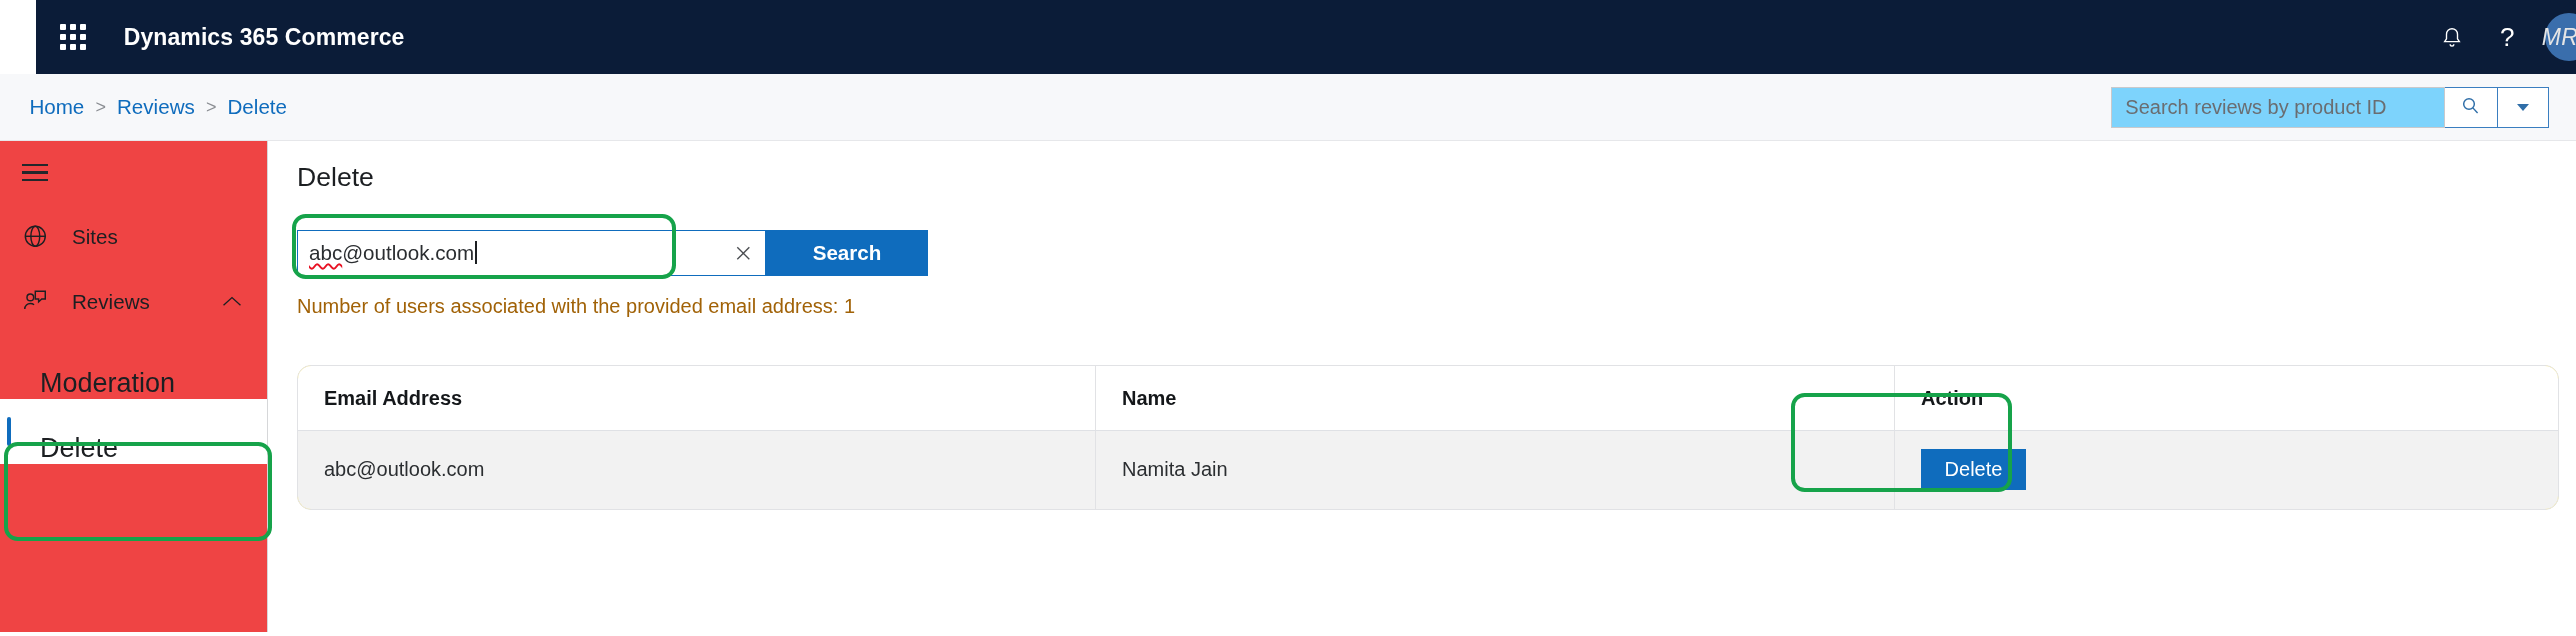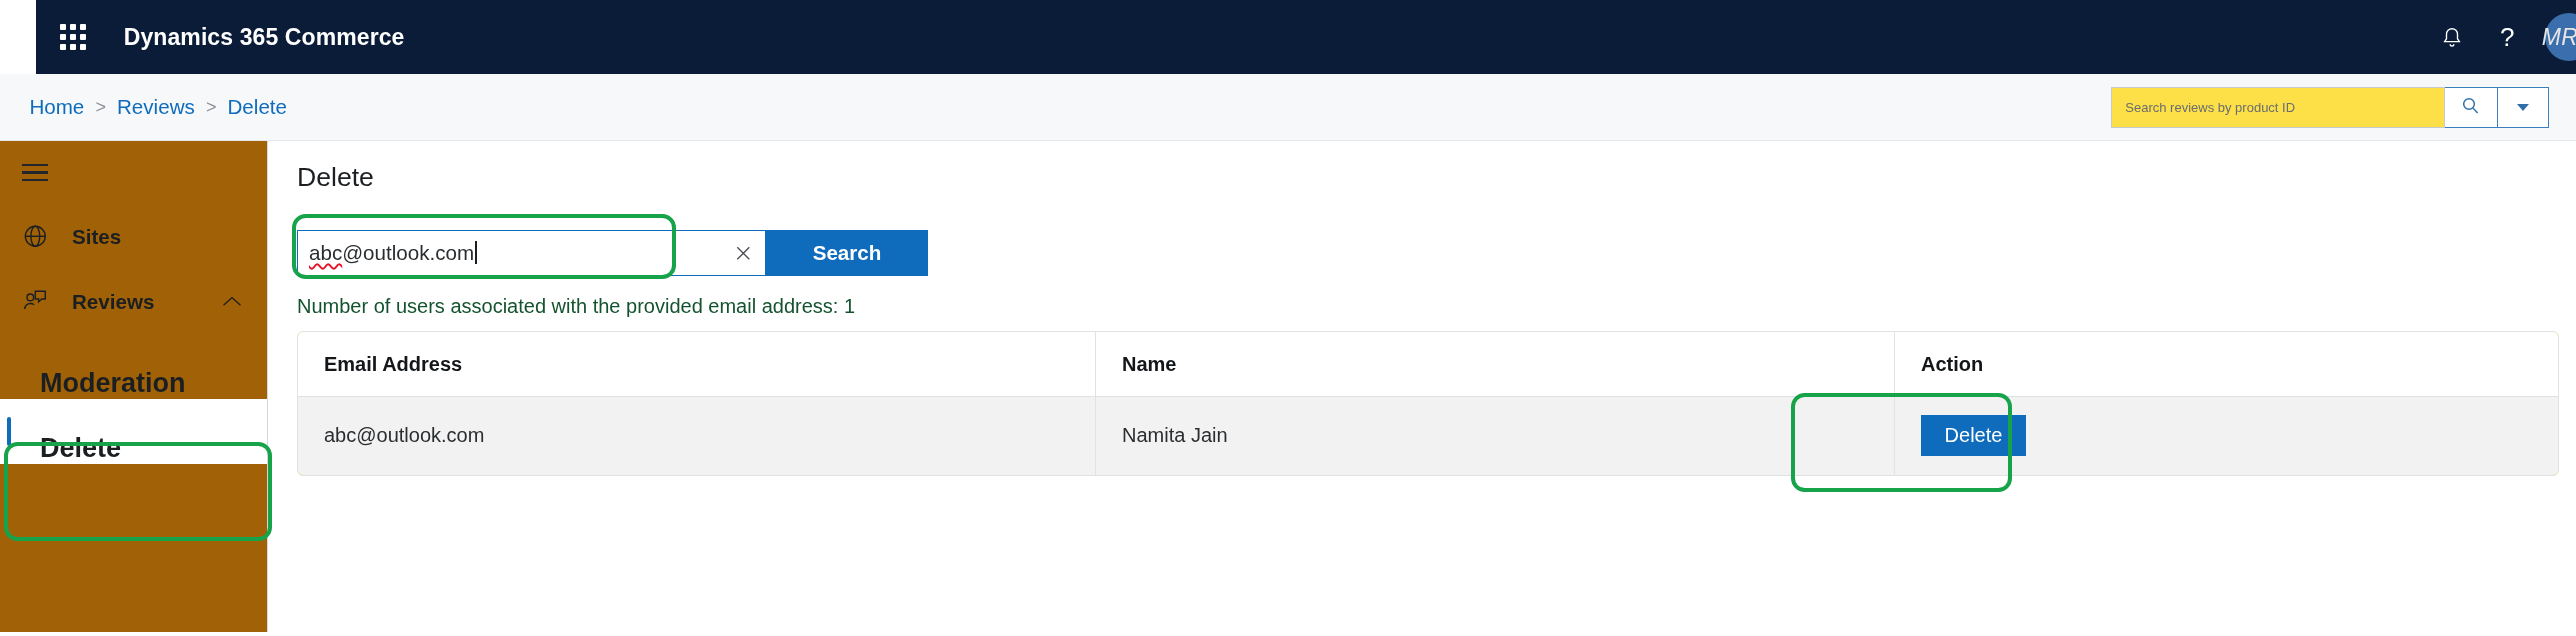--- a/index.html
+++ b/index.html
@@ -77,23 +77,23 @@
   .crumb-sep { color: #8a8d92; font-size: 18px; margin: 0 7.7px; }
 
   .topsearch {
     margin-left: auto; margin-right: 27.4px;
     display: flex; align-items: stretch;
     height: 41px;
   }
   .topsearch input {
     width: 334px; height: 41px;
     border: 0.9px solid #c8c9cc;
-    background: #fde047;
+    background: #7dd3fc;
     font-family: "Liberation Sans", sans-serif;
-    font-size: 13px;
+    font-size: 20px;
     color: #3b3d40;
     padding: 0 13.7px;
     outline: none;
   }
   .topsearch input::placeholder { color: #6a6d71; }
   .ts-btn {
     width: 53px; height: 41px;
     background: #ffffff;
     border: 0.9px solid #3a7ec0;
     border-left: none;
@@ -106,23 +106,22 @@
     width: 0; height: 0;
     border-left: 6.9px solid transparent;
     border-right: 6.9px solid transparent;
     border-top: 7.7px solid #2f6ea8;
   }
 
   
   .sidebar {
     position: absolute; left: 0; top: 141px;
     width: 268px; height: 491px;
-    background: #a16207;
+    background: #ef4444;
     border-right: 0.9px solid #d6d7d9;
-    font-weight: bold;
   }
   .hamburger {
     width: 268px; height: 63px;
     display: flex; align-items: center;
     padding-left: 22px;
     cursor: pointer;
   }
   .ham-lines { display: flex; flex-direction: column; gap: 5.1px; }
   .ham-lines i { display: block; width: 26px; height: 2.6px; background: #23272b; }
 
@@ -215,29 +214,29 @@
     color: #ffffff;
     font-size: 20.6px; font-weight: bold;
     border: none;
     display: flex; align-items: center; justify-content: center;
     cursor: pointer;
     font-family: "Liberation Sans", sans-serif;
   }
 
   .count-text {
     position: absolute; left: 28px; top: 154px;
-    font-size: 20px; color: #14532d;
+    font-size: 20px; color: #a16207;
   }
 
   
   .tbl {
-    position: absolute; left: 28px; top: 190px;
+    position: absolute; left: 28px; top: 224px;
     width: 2262px;
     border: 0.9px solid #e1e2e5;
-    border-radius: 6px;
+    border-radius: 14px;
     overflow: hidden;
     background: #fde047;
   }
   .tbl-row { display: flex; }
   .tbl-head { background: #ffffff; border-bottom: 0.9px solid #dfe1e5; }
   .tbl-body { background: #f2f2f2; }
   .col-email { width: 797px; }
   .col-name  { width: 799px; border-left: 0.9px solid #e1e2e5; }
   .col-action{ flex: 1; border-left: 0.9px solid #e1e2e5; }
 

